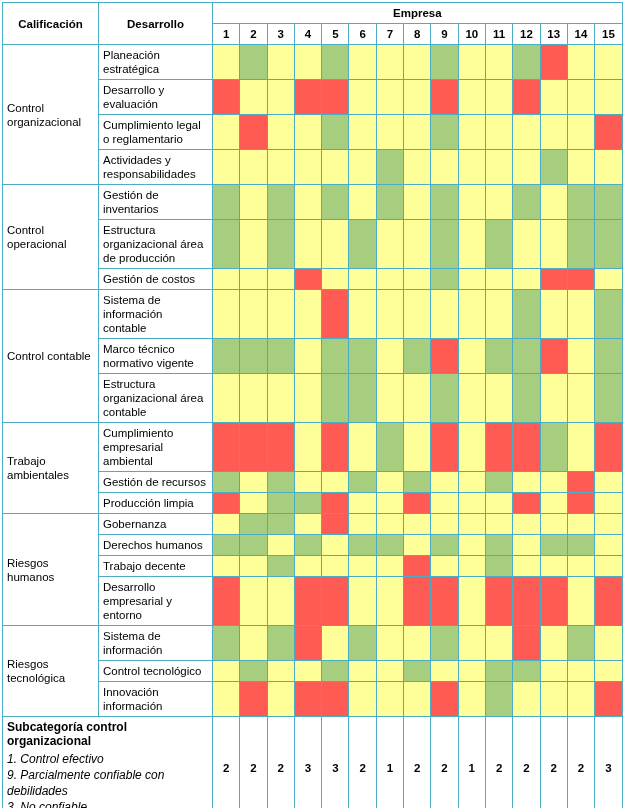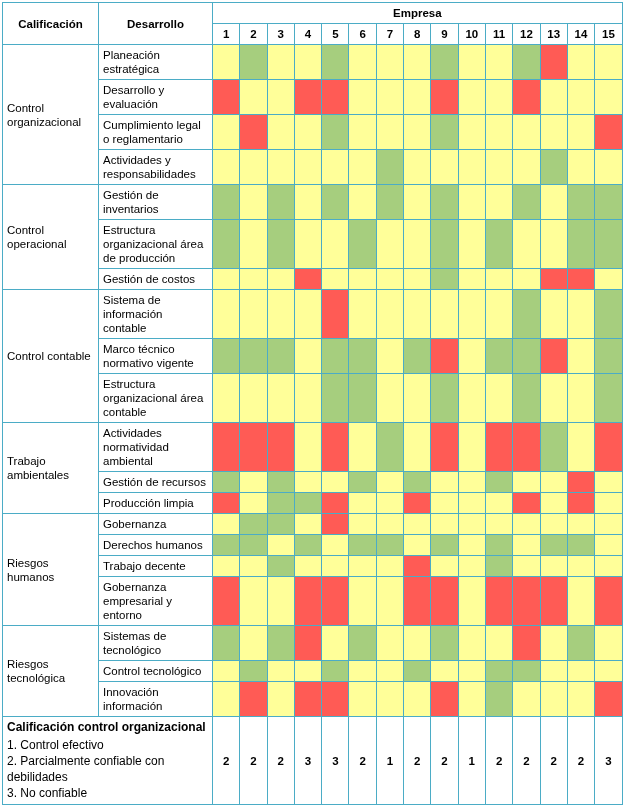--- a/index.html
+++ b/index.html
@@ -65,20 +65,21 @@
     padding: 4px 6px;
   }
   .legend-title {
     font-weight: bold;
     font-size: 12px;
     margin-bottom: 3px;
   }
   .legend-item {
     font-size: 12px;
     line-height: 16px;
+    font-style: italic;
   }
   td.score {
     text-align: center;
     vertical-align: middle;
     font-weight: bold;
     font-size: 12.5px;
     background: #ffffff;
   }
 </style>
 </head>
@@ -294,21 +295,21 @@
           <td class="cell" style="background: rgb(166, 206, 126);"></td>
           <td class="cell" style="background: rgb(255, 255, 153);"></td>
           <td class="cell" style="background: rgb(255, 255, 153);"></td>
           <td class="cell" style="background: rgb(166, 206, 126);"></td>
           <td class="cell" style="background: rgb(255, 255, 153);"></td>
           <td class="cell" style="background: rgb(255, 255, 153);"></td>
           <td class="cell" style="background: rgb(166, 206, 126);"></td>
         </tr>
         <tr>
           <td class="subcat" rowspan="3">Trabajo ambientales</td>
-          <td class="indicator">Actividades normatividad ambiental</td>
+          <td class="indicator">Cumplimiento empresarial ambiental</td>
           <td class="cell" style="background: rgb(255, 91, 85);"></td>
           <td class="cell" style="background: rgb(255, 91, 85);"></td>
           <td class="cell" style="background: rgb(255, 91, 85);"></td>
           <td class="cell" style="background: rgb(255, 255, 153);"></td>
           <td class="cell" style="background: rgb(255, 91, 85);"></td>
           <td class="cell" style="background: rgb(255, 255, 153);"></td>
           <td class="cell" style="background: rgb(166, 206, 126);"></td>
           <td class="cell" style="background: rgb(255, 255, 153);"></td>
           <td class="cell" style="background: rgb(255, 91, 85);"></td>
           <td class="cell" style="background: rgb(255, 255, 153);"></td>
@@ -403,40 +404,40 @@
           <td class="cell" style="background: rgb(255, 91, 85);"></td>
           <td class="cell" style="background: rgb(255, 255, 153);"></td>
           <td class="cell" style="background: rgb(255, 255, 153);"></td>
           <td class="cell" style="background: rgb(166, 206, 126);"></td>
           <td class="cell" style="background: rgb(255, 255, 153);"></td>
           <td class="cell" style="background: rgb(255, 255, 153);"></td>
           <td class="cell" style="background: rgb(255, 255, 153);"></td>
           <td class="cell" style="background: rgb(255, 255, 153);"></td>
         </tr>
         <tr>
-          <td class="indicator">Gobernanza empresarial y entorno</td>
+          <td class="indicator">Desarrollo empresarial y entorno</td>
           <td class="cell" style="background: rgb(255, 91, 85);"></td>
           <td class="cell" style="background: rgb(255, 255, 153);"></td>
           <td class="cell" style="background: rgb(255, 255, 153);"></td>
           <td class="cell" style="background: rgb(255, 91, 85);"></td>
           <td class="cell" style="background: rgb(255, 91, 85);"></td>
           <td class="cell" style="background: rgb(255, 255, 153);"></td>
           <td class="cell" style="background: rgb(255, 255, 153);"></td>
           <td class="cell" style="background: rgb(255, 91, 85);"></td>
           <td class="cell" style="background: rgb(255, 91, 85);"></td>
           <td class="cell" style="background: rgb(255, 255, 153);"></td>
           <td class="cell" style="background: rgb(255, 91, 85);"></td>
           <td class="cell" style="background: rgb(255, 91, 85);"></td>
           <td class="cell" style="background: rgb(255, 91, 85);"></td>
           <td class="cell" style="background: rgb(255, 255, 153);"></td>
           <td class="cell" style="background: rgb(255, 91, 85);"></td>
         </tr>
         <tr>
           <td class="subcat" rowspan="3">Riesgos tecnológica</td>
-          <td class="indicator">Sistemas de tecnológico</td>
+          <td class="indicator">Sistema de información</td>
           <td class="cell" style="background: rgb(166, 206, 126);"></td>
           <td class="cell" style="background: rgb(255, 255, 153);"></td>
           <td class="cell" style="background: rgb(166, 206, 126);"></td>
           <td class="cell" style="background: rgb(255, 91, 85);"></td>
           <td class="cell" style="background: rgb(255, 255, 153);"></td>
           <td class="cell" style="background: rgb(166, 206, 126);"></td>
           <td class="cell" style="background: rgb(255, 255, 153);"></td>
           <td class="cell" style="background: rgb(255, 255, 153);"></td>
           <td class="cell" style="background: rgb(166, 206, 126);"></td>
           <td class="cell" style="background: rgb(255, 255, 153);"></td>
@@ -479,24 +480,24 @@
           <td class="cell" style="background: rgb(166, 206, 126);"></td>
           <td class="cell" style="background: rgb(255, 255, 153);"></td>
           <td class="cell" style="background: rgb(255, 255, 153);"></td>
           <td class="cell" style="background: rgb(255, 255, 153);"></td>
           <td class="cell" style="background: rgb(255, 91, 85);"></td>
         </tr>
       </tbody>
     <tfoot>
       <tr id="footer-row">
         <td class="legend-cell" colspan="2">
-          <div class="legend-title">Calificación control organizacional</div>
+          <div class="legend-title">Subcategoría control organizacional</div>
           <div id="legend-items">
               <div class="legend-item">1.  Control efectivo</div>
-              <div class="legend-item">2.  Parcialmente confiable con debilidades</div>
+              <div class="legend-item">9.  Parcialmente confiable con debilidades</div>
               <div class="legend-item">3.  No confiable</div>
             </div>
         </td>
       <td class="score">2</td>
           <td class="score">2</td>
           <td class="score">2</td>
           <td class="score">3</td>
           <td class="score">3</td>
           <td class="score">2</td>
           <td class="score">1</td>

